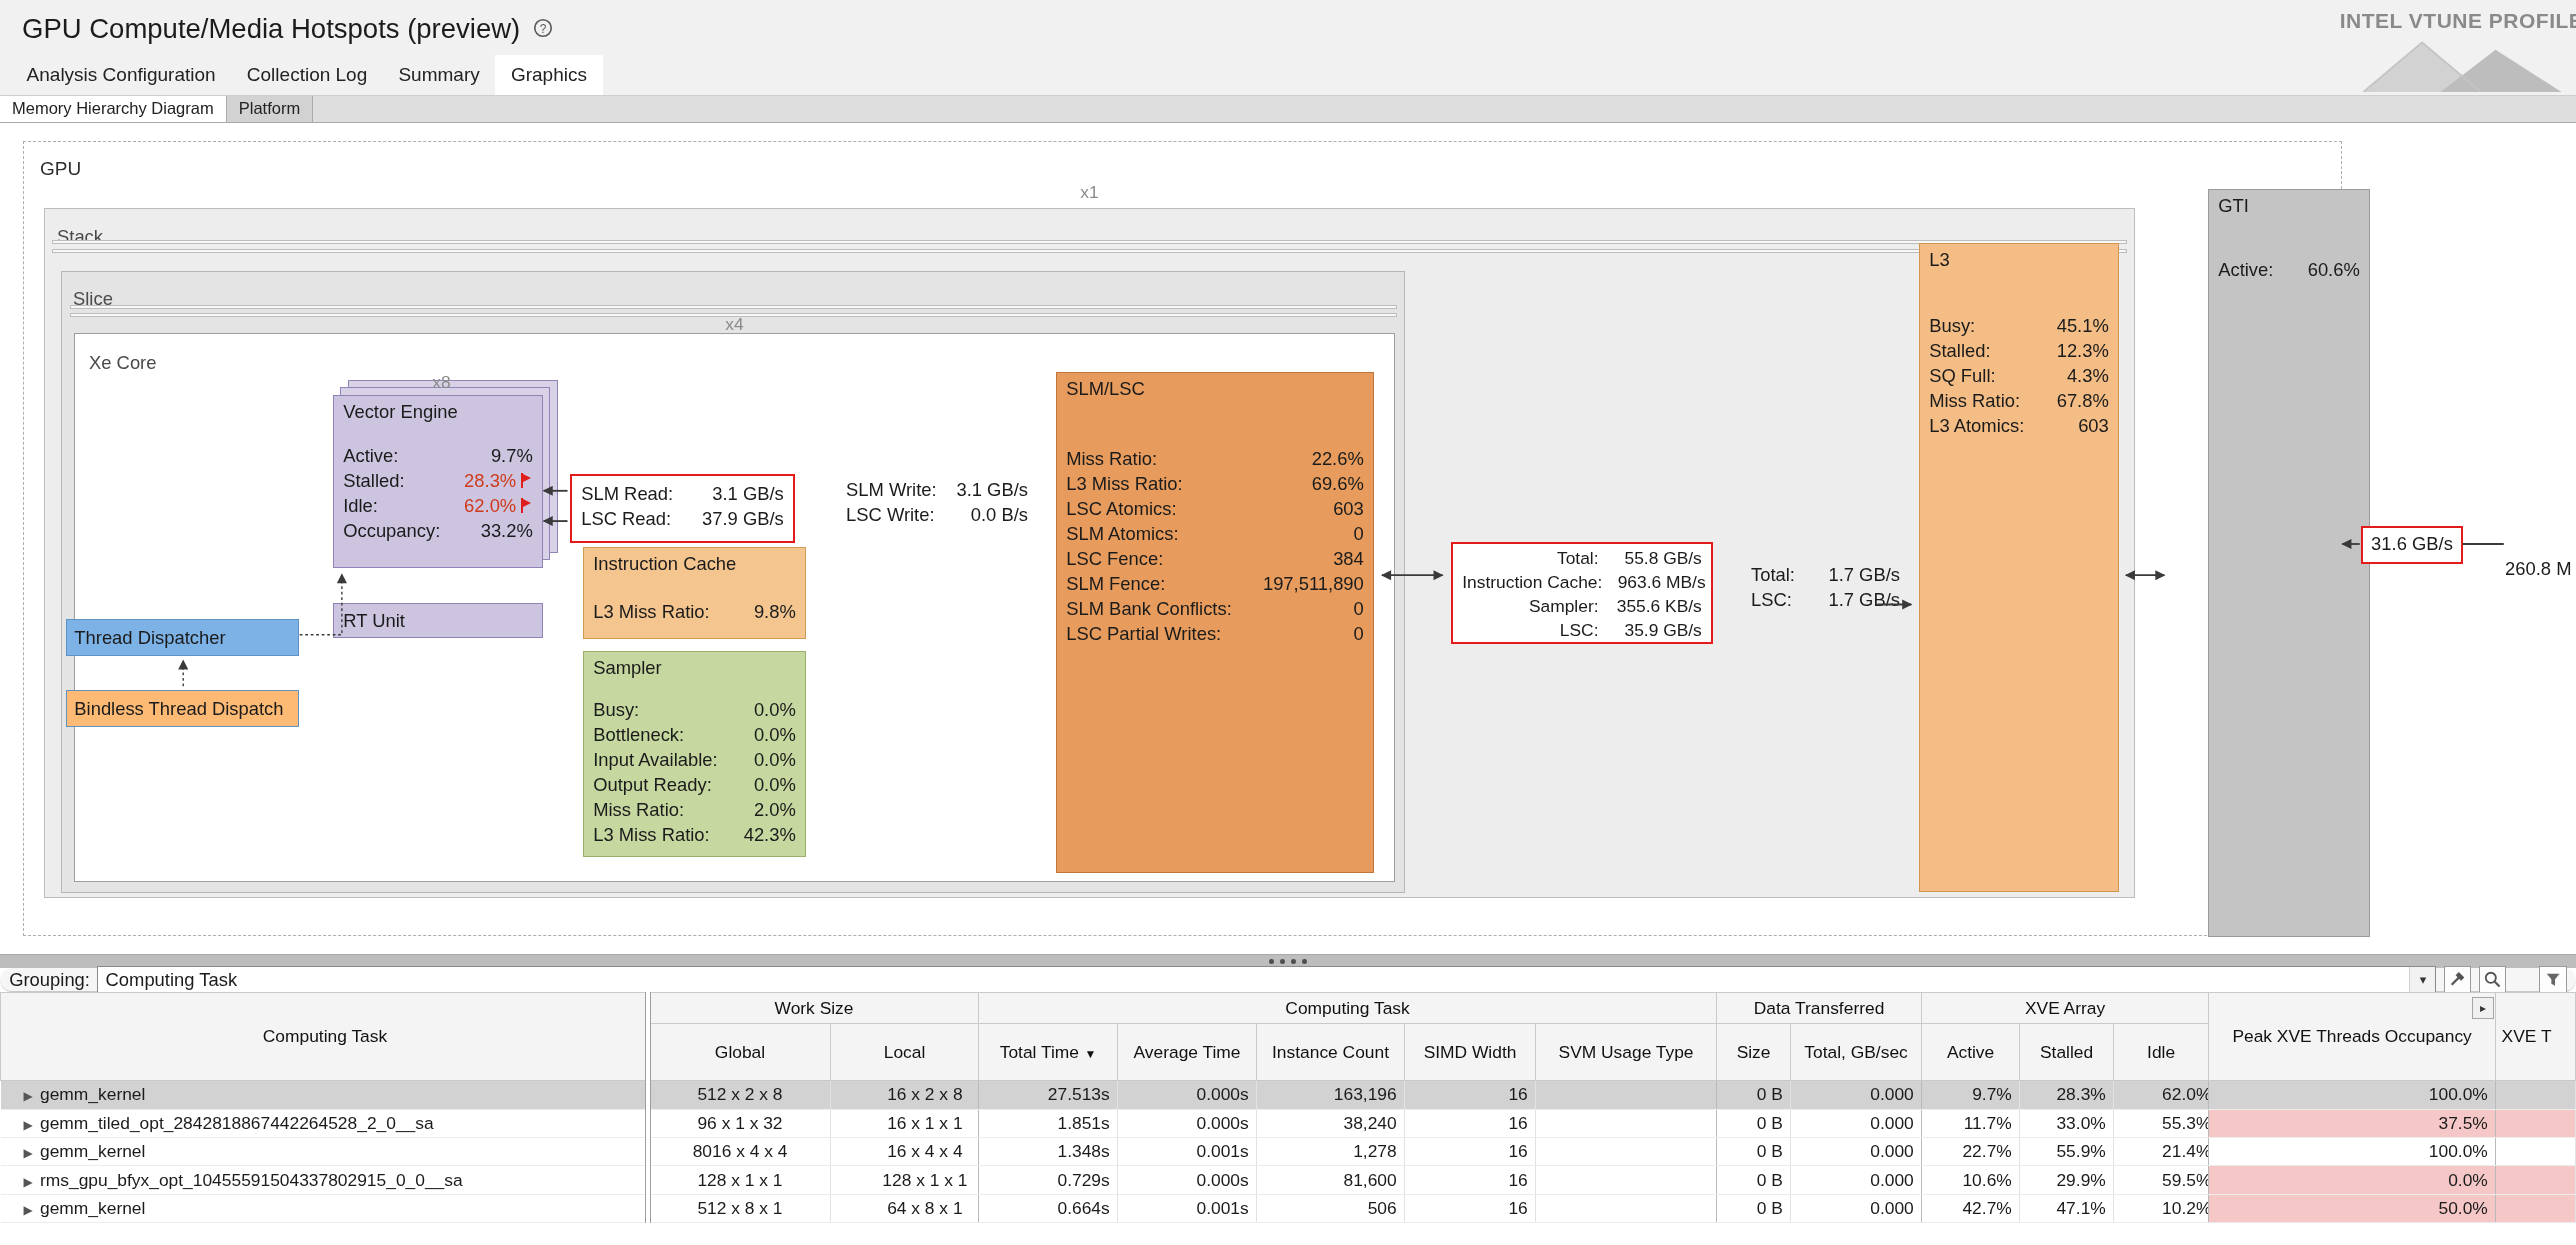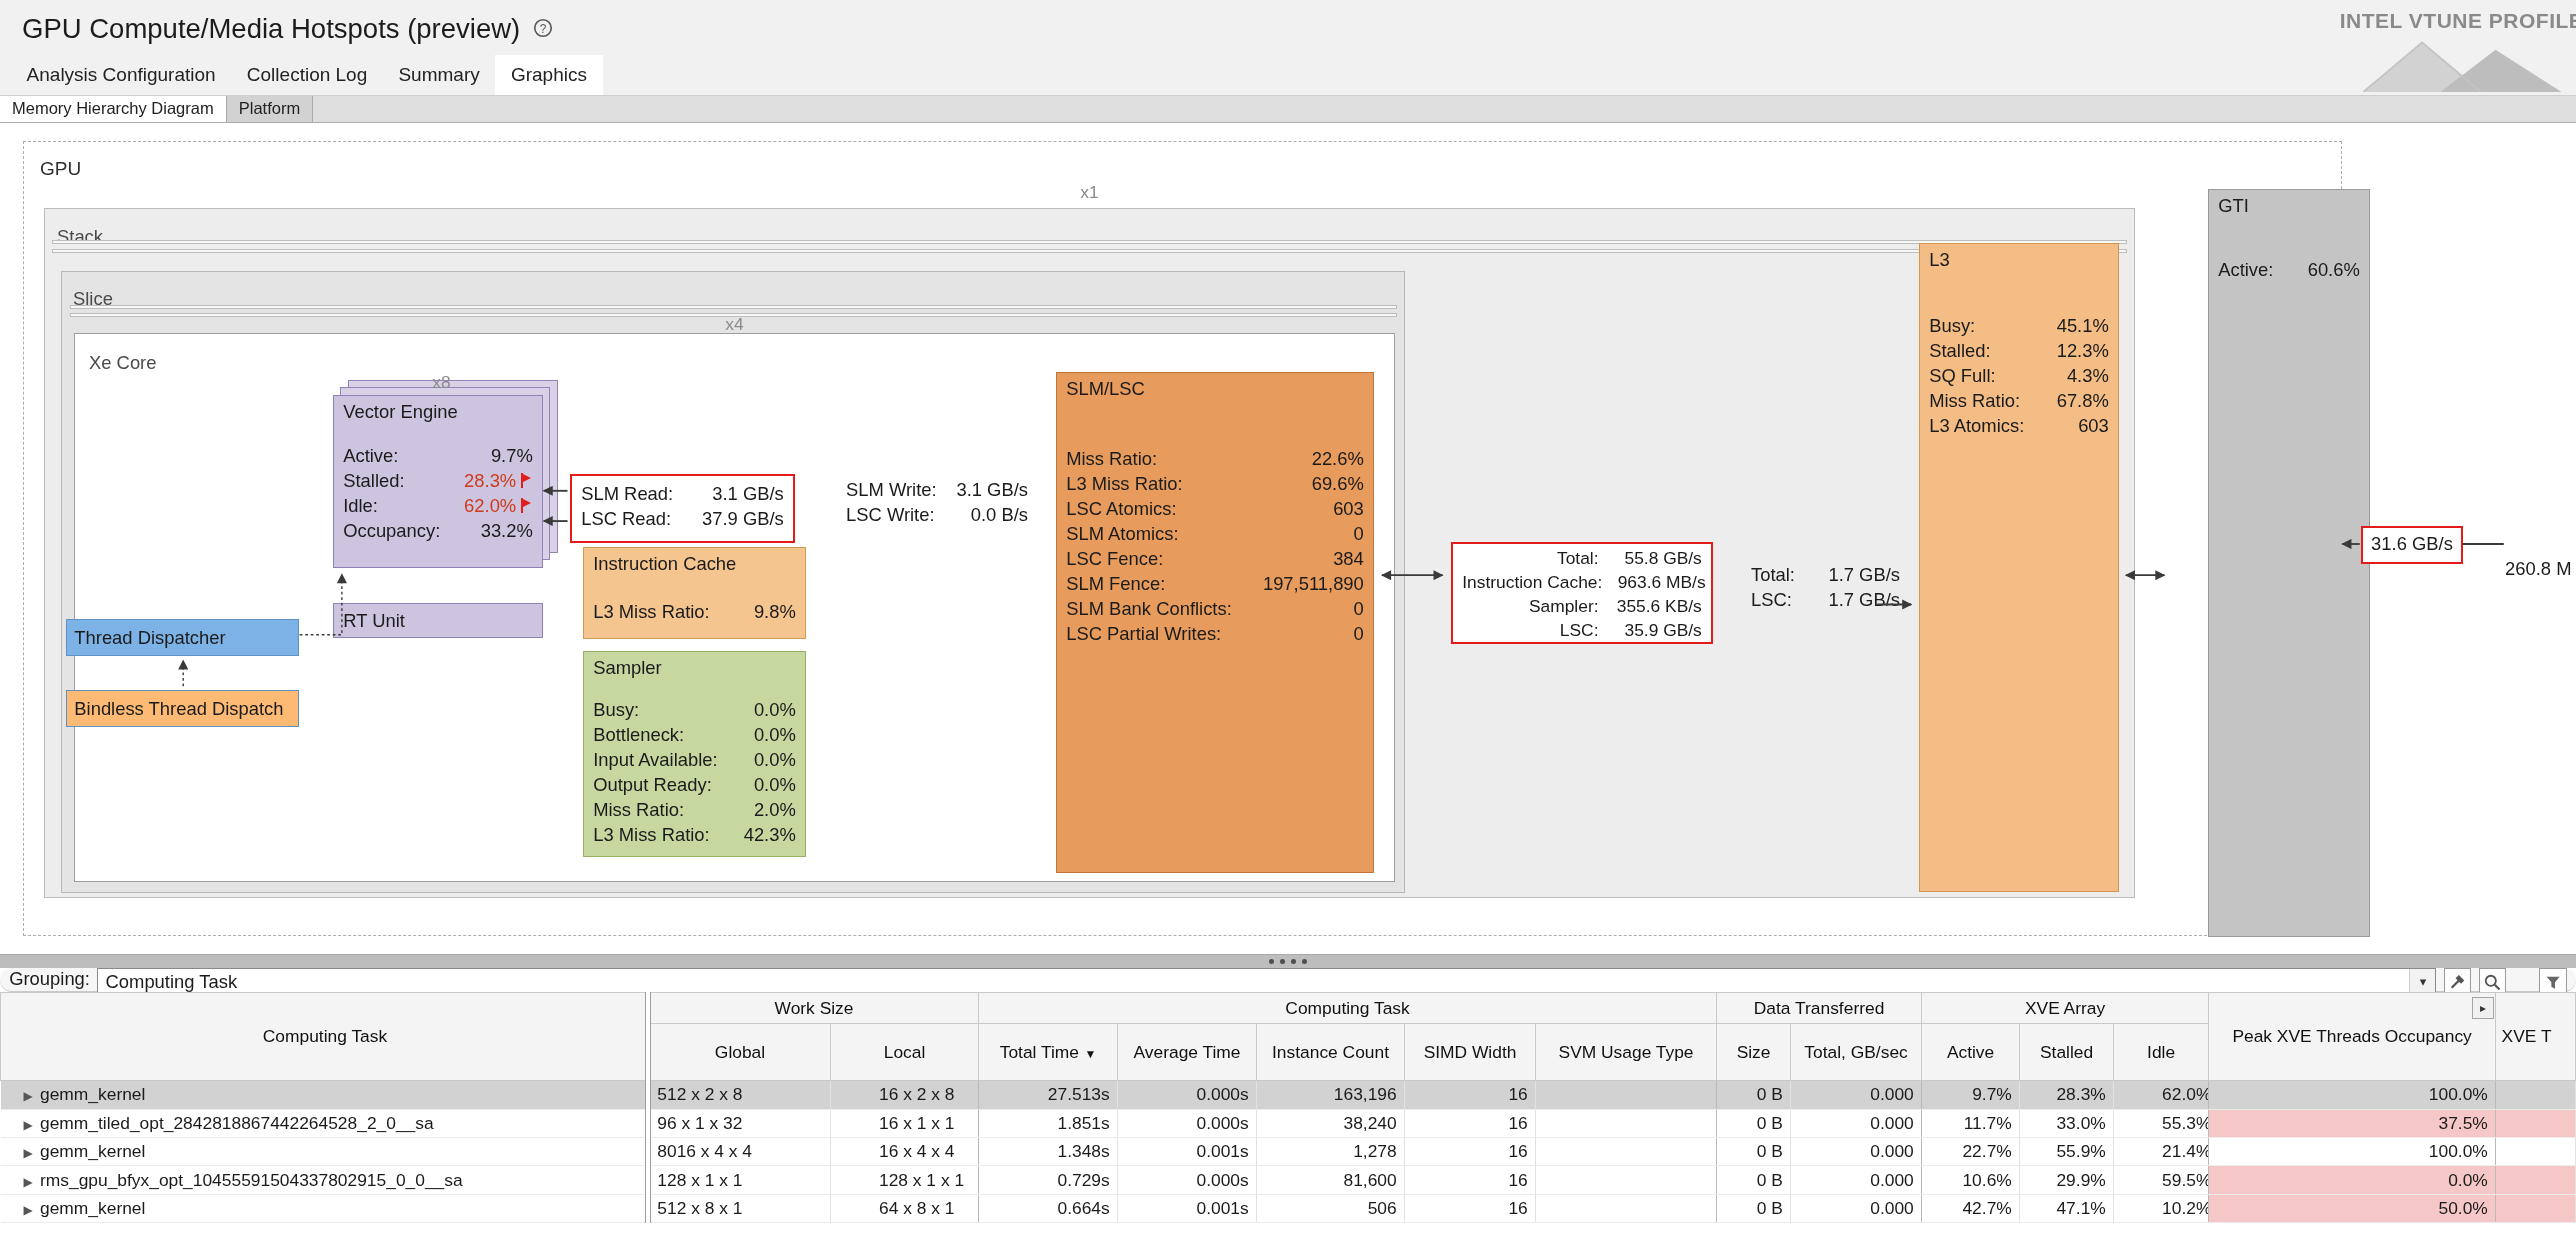--- a/index.html
+++ b/index.html
@@ -91,41 +91,41 @@
   #d-gti .metrics { margin-top:40px; }
   #d-gtibw { left:2361px; top:403px; width:102px; height:38px; text-align:center; line-height:32px; }
   #d-ext { left:2505px; top:411px; white-space:nowrap;margin-top:24px; }
 
   .connectors { position:absolute; left:0; top:0; pointer-events:none; z-index:40; }
 
   
   .splitter { height:14.7px; background:#bdbdbd; border-top:0.9px solid #aaa; display:flex; align-items:center; justify-content:center; gap:6.4px; cursor:row-resize; }
   .dot { width:4.6px; height:4.6px; border-radius:50%; background:#4f4f4f; }
 
-  .grouping-row { height:24px; background:#f6f6f6; border-bottom:0.9px solid #c9c9c9; display:flex; padding:0 9.2px; gap:7.3px;border-radius:12px; }
+  .grouping-row { height:24px; background:#f6f6f6; border-bottom:0.9px solid #c9c9c9; display:flex; align-items:center; padding:0 9.2px; gap:7.3px;border-radius:12px; }
   .grp-label { font-size:18.4px; white-space:nowrap; }
   .grp-select { flex:1; height:27.5px; background:#fff; border:0.9px solid #8a8a8a; display:flex; align-items:center; font-size:18.4px; padding-left:7.3px; cursor:pointer; }
   .grp-value { flex:1; white-space:nowrap; overflow:hidden; }
   .grp-arrow { width:26px; align-self:stretch; display:flex; align-items:center; justify-content:center; font-size:13px; color:#333; border-left:0.9px solid #cfcfcf; background:#f2f2f2; }
   .tool-btn { width:27.5px; height:27.5px; border:0.9px solid #9a9a9a; background:#fdfdfd; display:flex; align-items:center; justify-content:center; padding:0; cursor:pointer; }
   .tool-btn.last { margin-left:26px; }
 
   
   .table-wrap { position:relative; width:2576px; overflow:hidden; }
   table { border-collapse:collapse; table-layout:fixed; width:2576px; font-size:17.4px; }
   thead th { background:#f4f4f4; border:0.9px solid #c9c9c9; font-weight:400; color:#111;
              text-align:center; padding:1.8px 5.5px; overflow:hidden; white-space:nowrap; }
   tr.h1 th { height:31px; }
   tr.h2 th { height:57px; }
   th.cut { text-align:left; }
   .sort-arrow { font-size:12px; margin-left:5.5px; color:#111; }
   tbody td { border-right:0.9px solid #e2e2e2; border-bottom:0.9px solid #ececec; height:28.4px;
              padding:0 7.3px; white-space:nowrap; overflow:hidden; background:#fff; }
   tbody td.gend { border-right:0.9px solid #b9b9b9;padding-left:48px; }
-  td.a-r { text-align:right; } td.a-l { text-align:left; }
+  td.a-r { text-align:right; } td.a-l { text-align:center; }
   td.c-name { padding-left:23px; }
   td.pink { background:#f5c8c7; }
   tr.selected td, tr.selected td.pink { background:#d2d2d2; }
   .tri { color:#555; font-size:12px; margin-right:7.3px; }
   .freeze-line { position:absolute; left:645px; top:0; bottom:0; width:5.5px; background:#fff;
                  border-left:0.9px solid #9e9e9e; border-right:0.9px solid #9e9e9e; }
   .col-options { position:absolute; left:2472px; top:4.6px; width:22px; height:22px; border:0.9px solid #a5a5a5;
                  background:#f0f0f0; font-size:12px; color:#333; cursor:pointer; }
 </style>
 </head>

